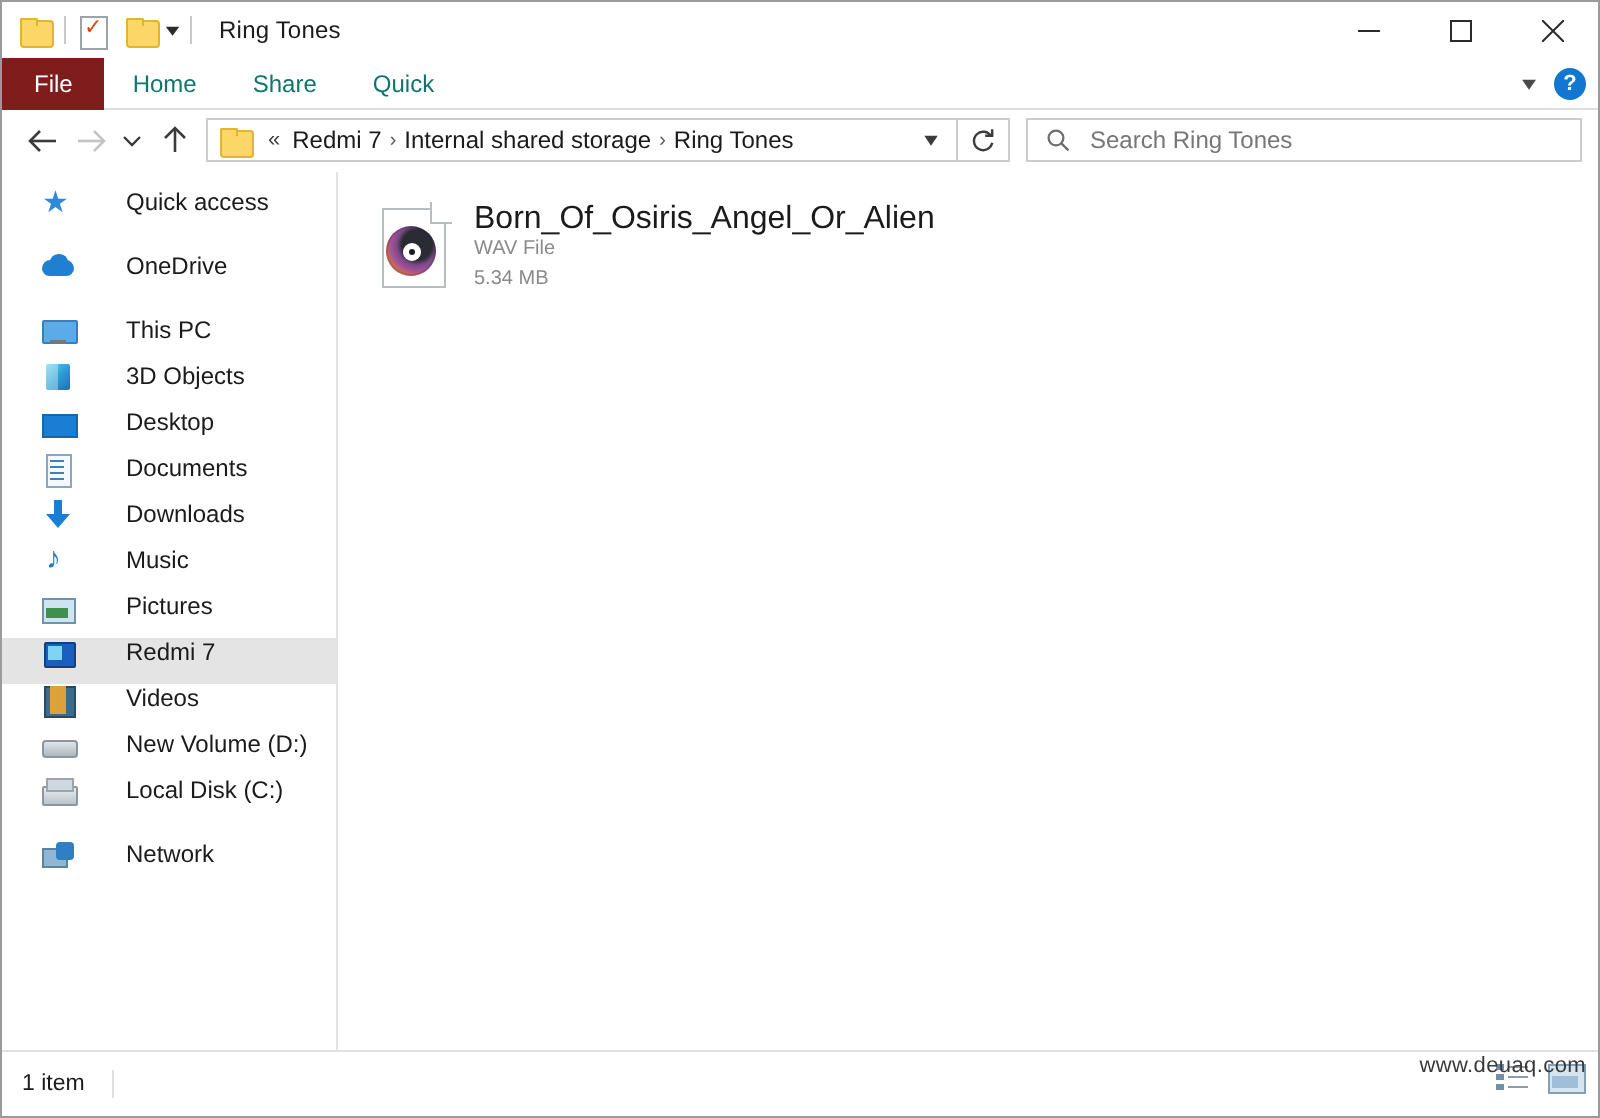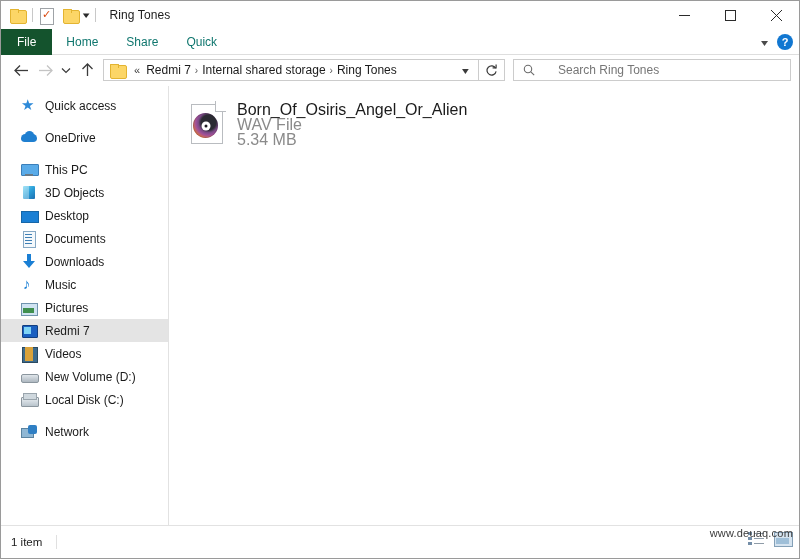--- a/index.html
+++ b/index.html
@@ -78,21 +78,21 @@
     position: relative;
     border-bottom: 1px solid #dedede;
   }
   .tab {
     display: flex; align-items: center; justify-content: center;
     font-size: 12px; color: #0f766e;
     padding: 0 14px;
     height: 26px;
   }
   .tab.file {
-    background: #14532d; color: #ffffff; padding: 0 16px; min-width: 50px; text-align: center;
+    background: #7f1d1d; color: #ffffff; padding: 0 16px; min-width: 50px; text-align: center;
   }
   .ribbon-right {
     position: absolute; right: 6px; top: 0; height: 26px;
     display: flex; align-items: center; gap: 10px;
   }
   .chev-small { font-size: 10px; color:#4a4a4a; transform: scaleX(1.4); }
   .help-icon {
     width: 16px; height: 16px; border-radius: 50%;
     background: #1177d1; color:#fff;
     font-size: 11px; font-weight: bold;
@@ -131,42 +131,42 @@
   .crumb-chev2 { font-size: 11px; color:#3b3b3b; padding: 0 3px 0 4px; }
   .addr-caret { font-size: 10px; color:#3b3b3b; padding: 0 6px; transform: scaleX(1.35); }
   .refreshbtn {
     width: 26px; height: 22px; border: 1px solid #cccccc; border-left: none;
     display:flex; align-items:center; justify-content:center;
     background:#ffffff; color:#3b3b3b;
   }
   .searchbox {
     width: 278px; height: 22px; margin-left: 8px;
     border: 1px solid #cccccc; background:#fff;
-    display:flex; align-items:center; gap:23px;
+    display:flex; align-items:center; gap:10px;
     padding-left: 9px;
     flex: 0 0 278px;
   }
   .search-ph { font-size: 12px; color: #767676; }
 
   
   .body {
     flex: 1 1 auto; display: flex; min-height: 0;
     border-top: 1px solid #ffffff;
   }
   .sidebar {
     width: 168px; flex: 0 0 168px;
     background: #ffffff;
     border-right: 1px solid #e2e2e2;
     padding-top: 8px;
     overflow: hidden;
   }
   .nav-item {
-    height: 23px; display:flex; align-items:center;
+    height: 23px; display:flex; align-items:flex-start;
     font-size: 12px; color:#1b1b1b;
-    padding-left: 20px; gap: 8px;
+    padding-left: 20px; gap: 26px;
     white-space: nowrap;
   }
   .nav-item.child { }
   .nav-item.selected { background: #e4e4e4; }
   .nav-gap { height: 9px; }
   .nav-ico { width: 16px; height: 16px; position: relative; flex: 0 0 16px; }
 
   
   .ico-star::before{
     content:"\2605"; position:absolute; left:0; top:-2px; font-size:15px; color:#2e8ad8;
@@ -300,21 +300,21 @@
     width:9px;height:9px;border-radius:50%;
     background:#ffffff;
   }
   .disc::after{
     content:""; position:absolute; left:50%; top:50%; transform:translate(-50%,-50%);
     width:3px;height:3px;border-radius:50%;
     background:#1b1b20;
   }
   .file-meta { padding-top: 0px; }
   .file-name { font-size: 16px; color:#1b1b1b; line-height: 15px; }
-  .file-sub  { font-size: 16px; color:#8a8a8a; line-height: 15px; }
+  .file-sub  { font-size: 10px; color:#8a8a8a; line-height: 15px; }
 
   
   .statusbar {
     height: 24px; flex: 0 0 24px;
     border-top: 1px solid #e2e2e2;
     background: #ffffff;
     display:flex; align-items:center;
     padding: 16px 10px;
     position: relative;
   }

